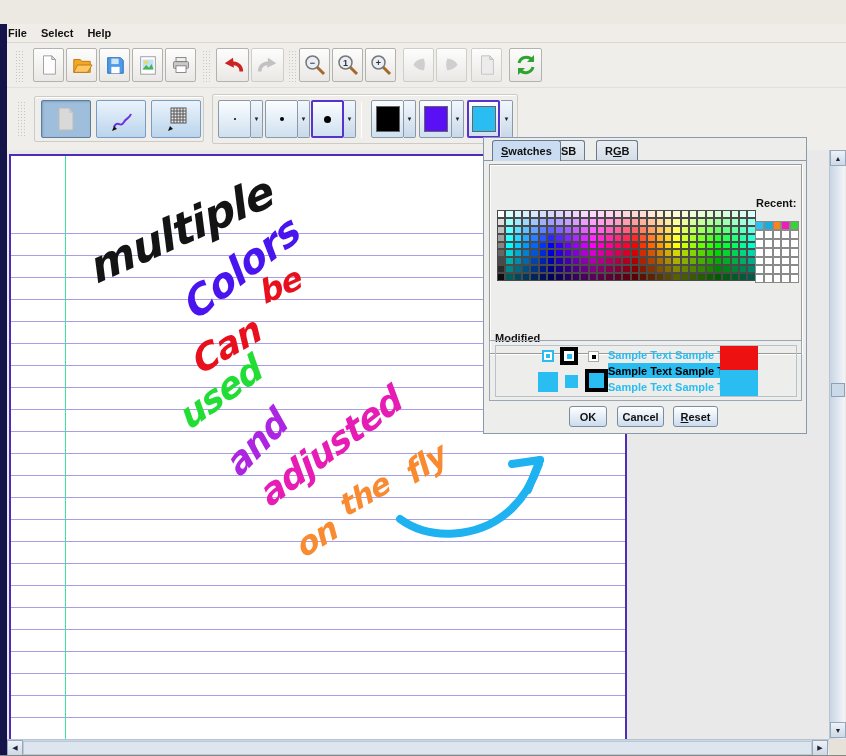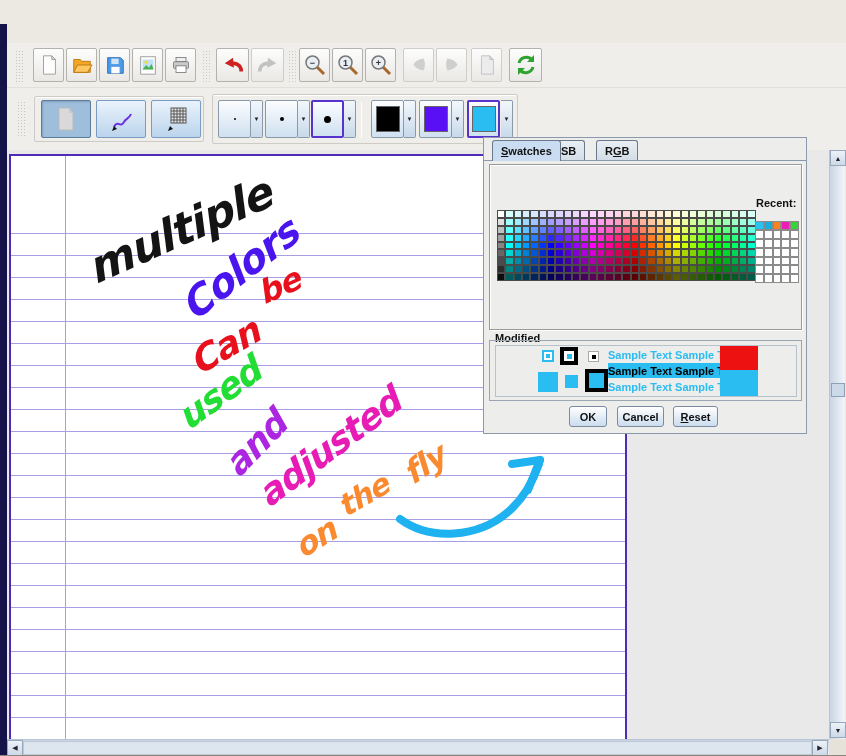--- a/index.html
+++ b/index.html
@@ -73,21 +73,21 @@
   .left-border{position:absolute;left:0;top:24px;width:7px;height:732px;background:#14144A;z-index:30;}
 
   
   .dialog{position:absolute;left:483px;top:137px;width:324px;height:297px;background:#EDEDEB;
     border:1px solid #8A9AAC;z-index:50;font-size:11px;}
   .tab{position:absolute;top:2px;height:20px;border:1px solid #6A7A8A;border-bottom:none;border-radius:3px 3px 0 0;
     background:linear-gradient(180deg,#E9EEF4,#D4DDE7);display:flex;align-items:center;justify-content:center;
     font-weight:bold;color:#111;padding:0 8px;}
   .tab.selected{background:#CADCF1;height:21px;z-index:2;}
   .tab-content-line{position:absolute;left:0;top:22px;width:322px;height:1px;background:#8A9AAC;}
-  .swatch-panel{position:absolute;left:5px;top:26px;width:313px;height:166px;
+  .swatch-panel{position:absolute;left:5px;top:26px;width:313px;height:190px;
     border:1px solid #9A9A9A;box-shadow:inset 1px 1px 0 #fff, 1px 1px 0 #fff;background:#EDEDEB;}
   #swatch-grid{position:absolute;left:7px;top:45px;display:grid;grid-template-columns:repeat(31,8.35px);
     grid-template-rows:repeat(9,7.9px);background:#fff;}
   #swatch-grid .cell{border:1px solid #4A4A4A;}
   .recent-label{position:absolute;left:266px;top:32px;font-weight:bold;color:#111;}
   #recent-grid{position:absolute;left:265px;top:56px;display:grid;grid-template-columns:repeat(5,8.8px);
     grid-template-rows:repeat(7,8.9px);}
   #recent-grid .cell{border:1px solid #8A8A8A;background:#fff;}
   .preview-box{position:absolute;left:5px;top:202px;width:313px;height:61px;border:1px solid #9AA6B2;}
   .preview-title{position:absolute;left:8px;top:194px;background:#EDEDEB;padding:0 3px;font-weight:bold;color:#111;}
@@ -100,20 +100,25 @@
     background:linear-gradient(180deg,#FFFFFF,#CBDCEE);font-weight:bold;font-size:11px;color:#111;
     display:flex;align-items:center;justify-content:center;}
   u{text-decoration:underline;}
 </style>
 </head>
 <body>
 
 <div id="win">
 
 
+  <div class="menubar">
+    <span class="menu-item">File</span>
+    <span class="menu-item">Select</span>
+    <span class="menu-item">Help</span>
+  </div>
 
   <div class="toolbar1">
     <div class="handle" style="left:8px;top:7px;height:32px;"></div>
 
     <div class="tb-btn" style="left:26px;">
       <svg width="22" height="24" viewBox="0 0 24 24">
           <path d="M6 2h9l4 4v16H6z" fill="#fdfdfd" stroke="#9a9a9a"></path>
           <path d="M15 2v4h4z" fill="#e2e2e2" stroke="#9a9a9a"></path>
         </svg>
     </div>

